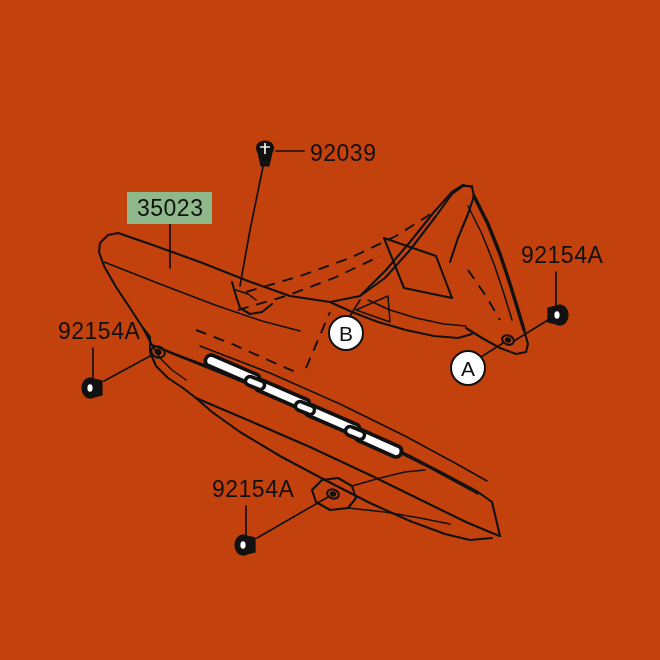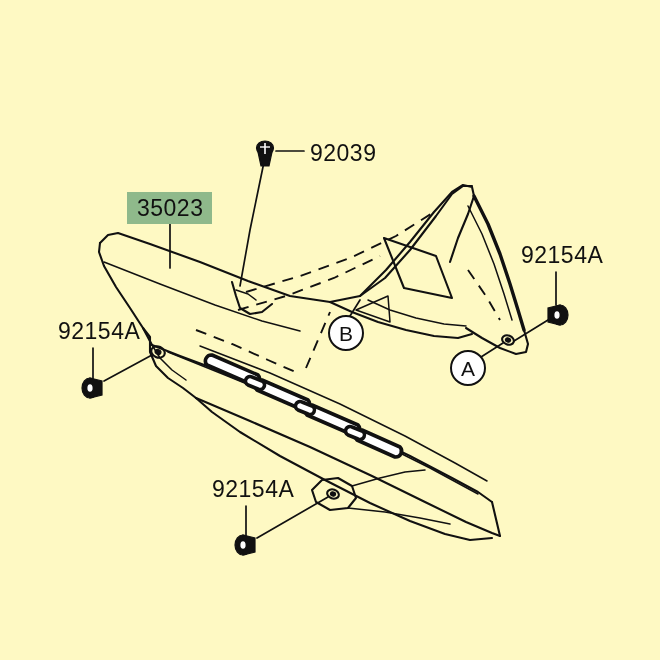--- a/index.html
+++ b/index.html
@@ -11,21 +11,21 @@
     width: 660px;
     height: 660px;
     font-family: "Liberation Sans", sans-serif;
     overflow: hidden;
     position: relative;
   }
   #diagram-root {
     position: relative;
     width: 660px;
     height: 660px;
-    background: #fef9c3;
+    background: #c2410c;
   }
   svg#parts-diagram {
     position: absolute;
     top: 0;
     left: 0;
     width: 660px;
     height: 660px;
     display: block;
   }
   .label-text {

